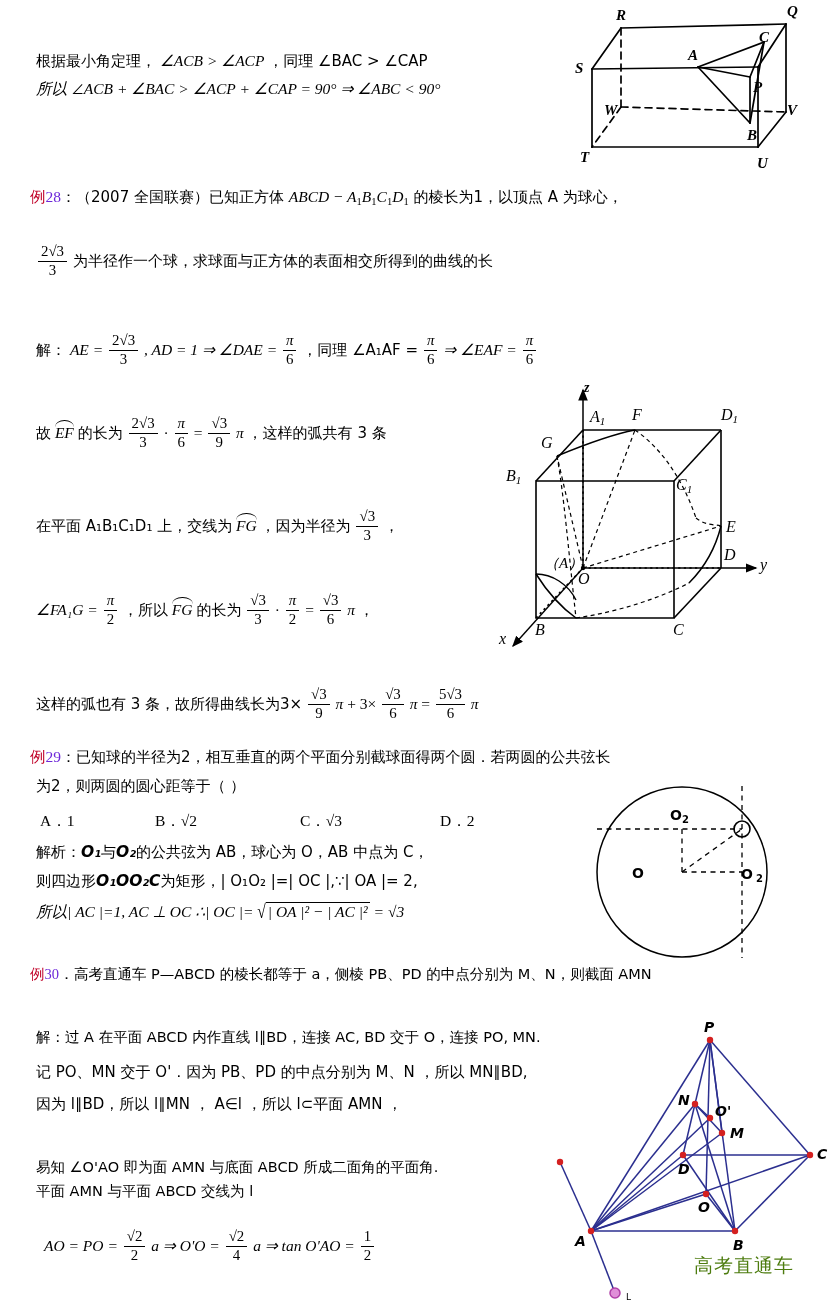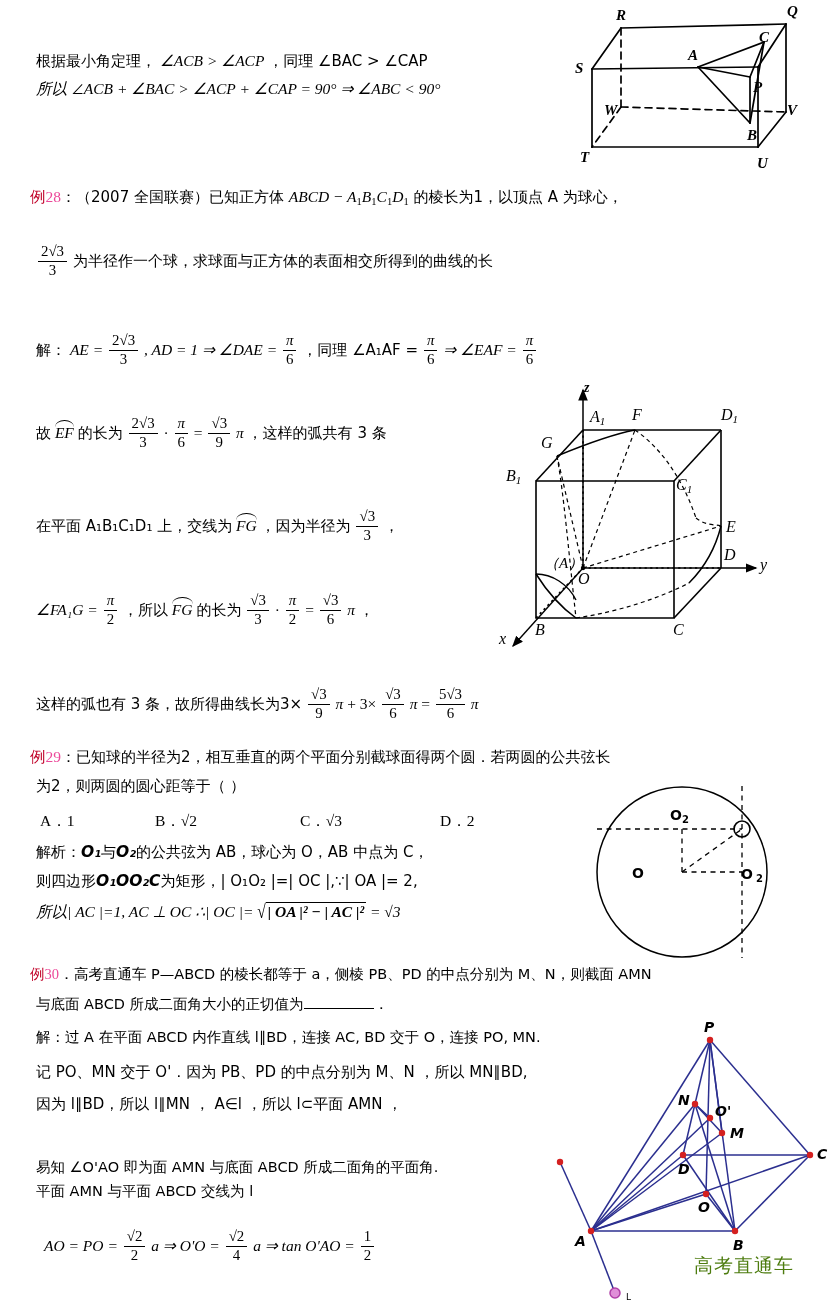--- a/index.html
+++ b/index.html
@@ -6,21 +6,21 @@
   body{
     width:836px;height:1305px;position:relative;overflow:hidden;
     font-family:"Liberation Serif","DejaVu Serif",serif;
     color:#000;
   }
   .page{position:relative;width:836px;height:1305px;}
   .ln{position:absolute;white-space:nowrap;font-size:15.5px;line-height:1.1;}
   .cn{font-family:"DejaVu Sans","Liberation Sans",sans-serif;font-size:15px;}
   .mi{font-style:italic;font-family:"Liberation Serif",serif;}
   .ex{color:#c00028;font-family:"DejaVu Sans","Liberation Sans",sans-serif;}
-  .exn{color:#ec4899;font-family:"Liberation Serif",serif;}
+  .exn{color:#6d28d9;font-family:"Liberation Serif",serif;}
   
   .frac{display:inline-block;vertical-align:-0.55em;text-align:center;margin:0 2px;font-size:0.96em;}
   .frac .num{display:block;padding:0 3px;border-bottom:1.1px solid #000;line-height:1.18;}
   .frac .den{display:block;padding:0 3px;line-height:1.18;}
   .sq{display:inline-block;}
   .sq .rad{display:inline-block;transform:scaleY(1.25);}
   .ovl{border-top:1.2px solid #000;padding-top:0px;display:inline-block;}
   .arc{position:relative;display:inline-block;}
   .arc::before{content:"";position:absolute;left:0;right:0;top:-4px;height:6px;
     border-top:1.3px solid #000;border-radius:50%/100% 100% 0 0;}
@@ -286,21 +286,21 @@
   </div>
 
   <div class="ln" style="left:36px;top:843px;">
     <span class="cn">解析：</span><span class="bsans">O₁</span><span class="cn">与</span><span class="bsans">O₂</span><span class="cn">的公共弦为 AB，球心为 O，AB 中点为 C，</span>
   </div>
   <div class="ln" style="left:36px;top:872px;">
     <span class="cn">则四边形</span><span class="bsans">O₁OO₂C</span><span class="cn">为矩形，| O₁O₂ |=| OC |,∵| OA |= 2,</span>
   </div>
   <div class="ln" style="left:36px;top:902px;">
     <span class="mi">所以| AC |=1, AC ⊥ OC ∴| OC |=</span>
-    <span class="sq"><span class="rad">√</span><span class="ovl mi" style="padding:0 2px;font-weight:bold;">| OA |² − | AC |²</span></span>
+    <span class="sq"><span class="rad">√</span><span class="ovl mi" style="padding:0 2px;">| OA |² − | AC |²</span></span>
     <span class="mi">= √3</span>
   </div>
 
   <svg class="diag" style="left:546px;top:782px;" width="290" height="186">
     <g stroke="#000" fill="none">
       <circle cx="136" cy="90" r="85" stroke-width="1.5"></circle>
       <path d="M51,47 L196,47" stroke-dasharray="5,4.5" stroke-width="1.3"></path>
       <path d="M136,47 L136,90" stroke-dasharray="5,4.5" stroke-width="1.3"></path>
       <path d="M196,4 L196,176" stroke-dasharray="5,4.5" stroke-width="1.3"></path>
       <path d="M136,90 L196,90" stroke-dasharray="5,4.5" stroke-width="1.3"></path>
@@ -309,23 +309,20 @@
     </g>
     <g font-family="DejaVu Sans, sans-serif" font-weight="bold" font-size="14" fill="#000">
       <text x="124" y="38">O<tspan font-size="10" dy="3">2</tspan></text>
       <text x="86" y="96">O</text>
       <text x="195" y="97">O<tspan font-size="10" dy="3" dx="3">2</tspan></text>
     </g>
   </svg>
 
   <div class="ln" style="left:30px;top:966px;font-size:14.5px;">
     <span class="ex">例</span><span class="exn">30</span><span class="cn">．</span><span class="cn" style="font-size:14.5px;">高考直通车 P—ABCD 的棱长都等于 a，侧棱 PB、PD 的中点分别为 M、N，则截面 AMN</span>
-  </div>
-  <div class="ln" style="left:36px;top:996px;font-size:14.5px;">
-    <span class="cn" style="font-size:14.5px;">与底面 ABCD 所成二面角大小的正切值为</span><span class="blank"></span><span class="cn">．</span>
   </div>
   <div class="ln cn" style="left:36px;top:1030px;font-size:14.5px;">
     <span>解：过 A 在平面 ABCD 内作直线 l∥BD，连接 AC, BD 交于 O，连接 PO, MN.</span>
   </div>
   <div class="ln cn" style="left:36px;top:1064px;font-size:15px;">
     <span>记 PO、MN 交于 O'．因为 PB、PD 的中点分别为 M、N ，所以 MN∥BD,</span>
   </div>
   <div class="ln cn" style="left:36px;top:1096px;font-size:15px;">
     <span>因为 l∥BD，所以 l∥MN ， A∈l ，所以 l⊂平面 AMN ，</span>
   </div>

